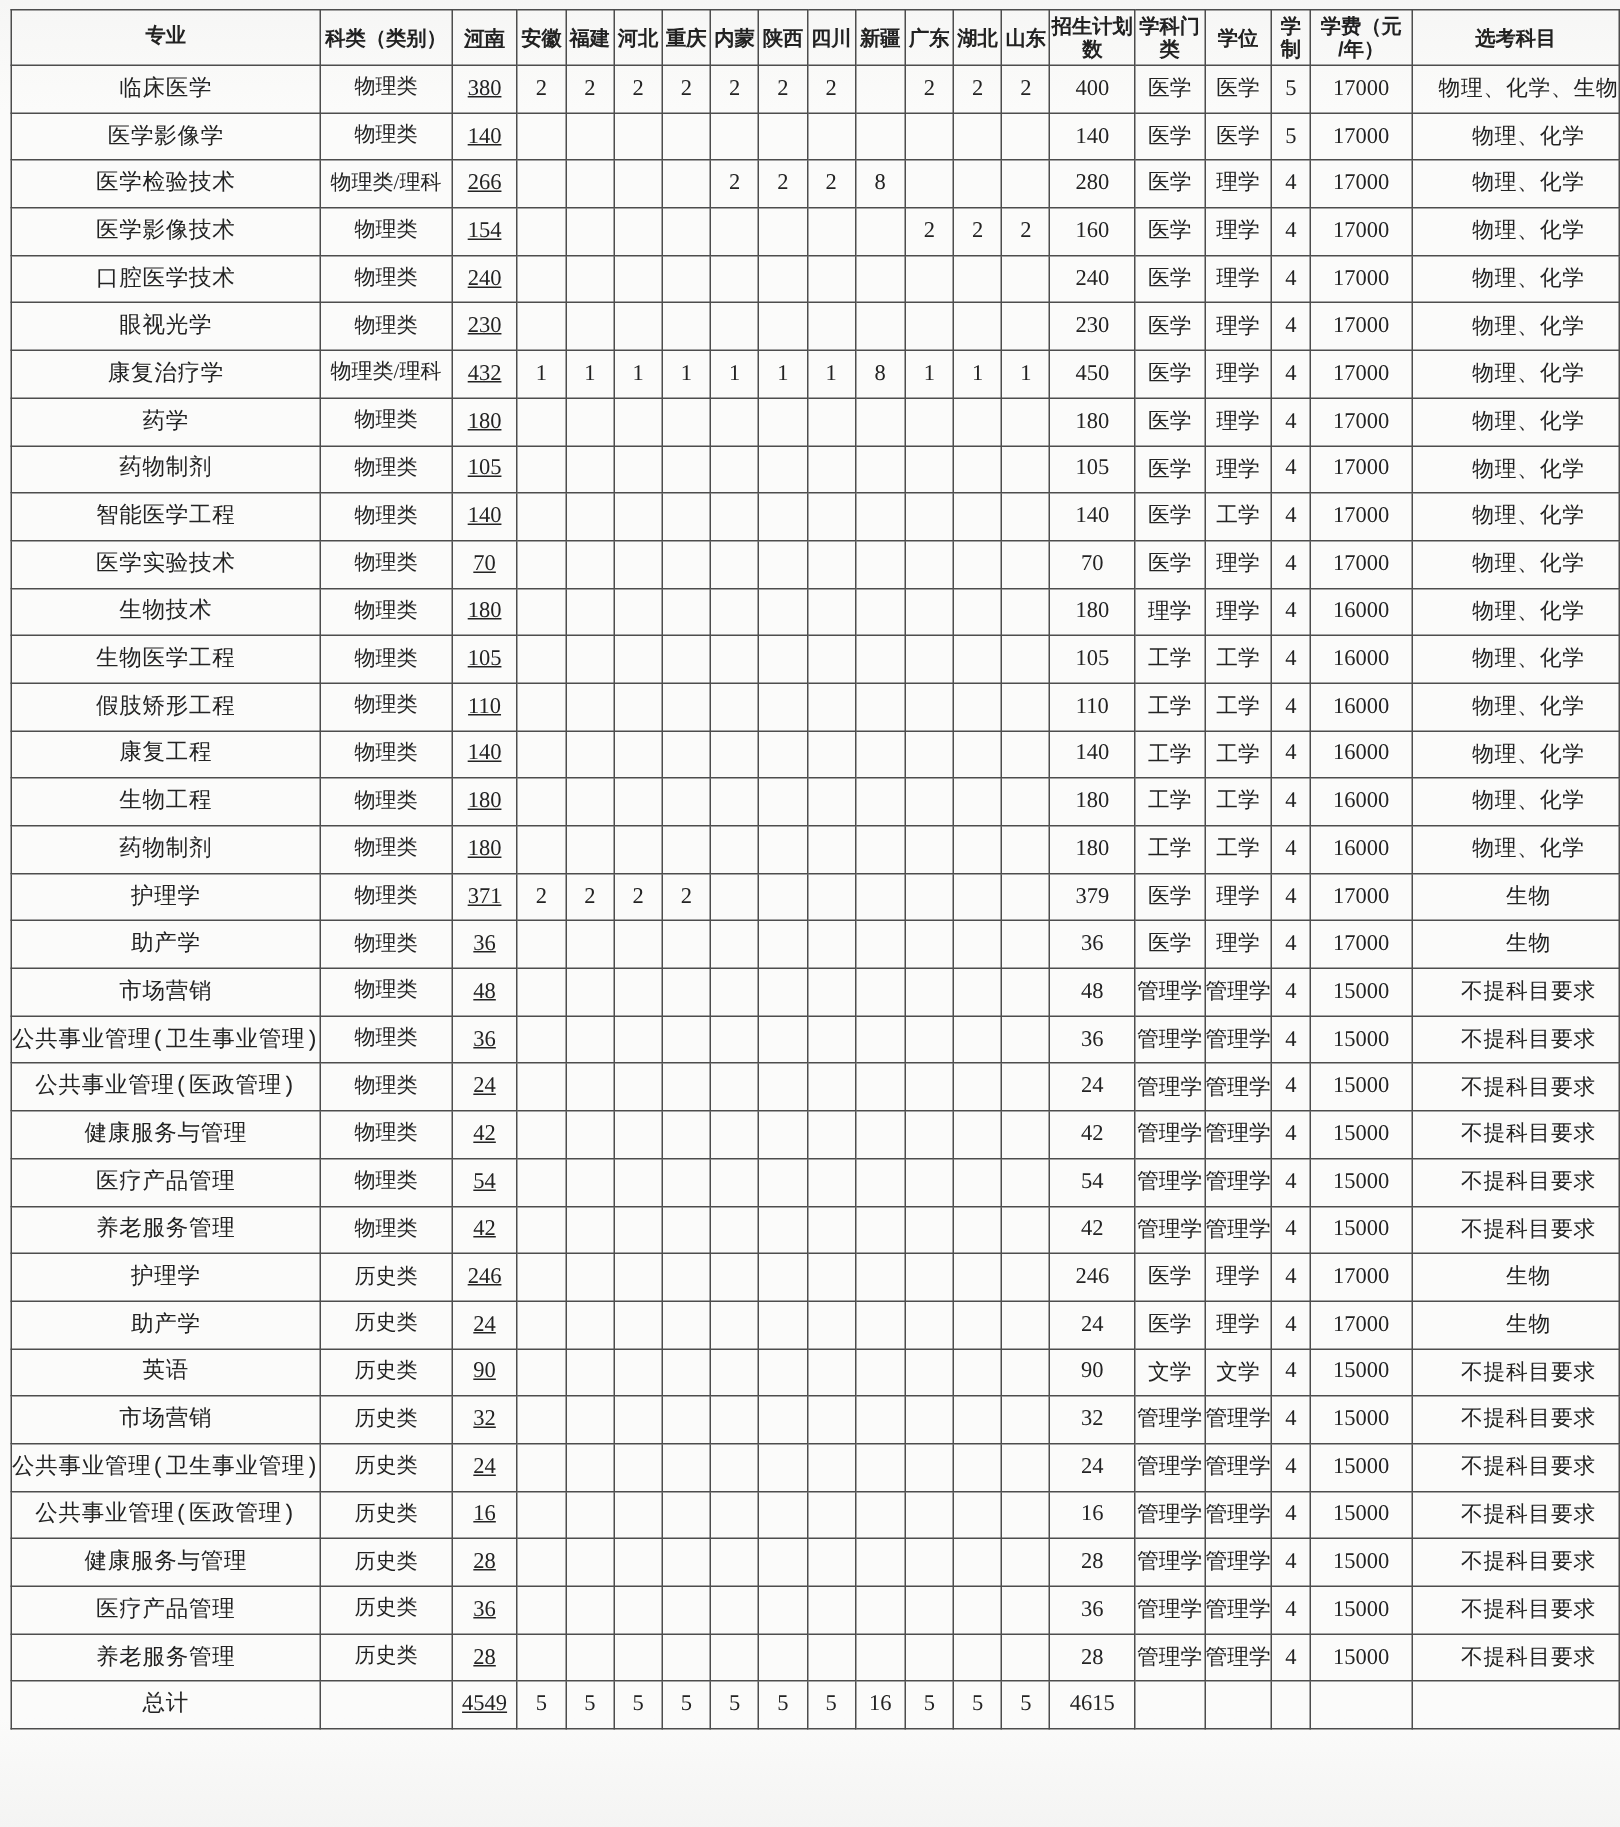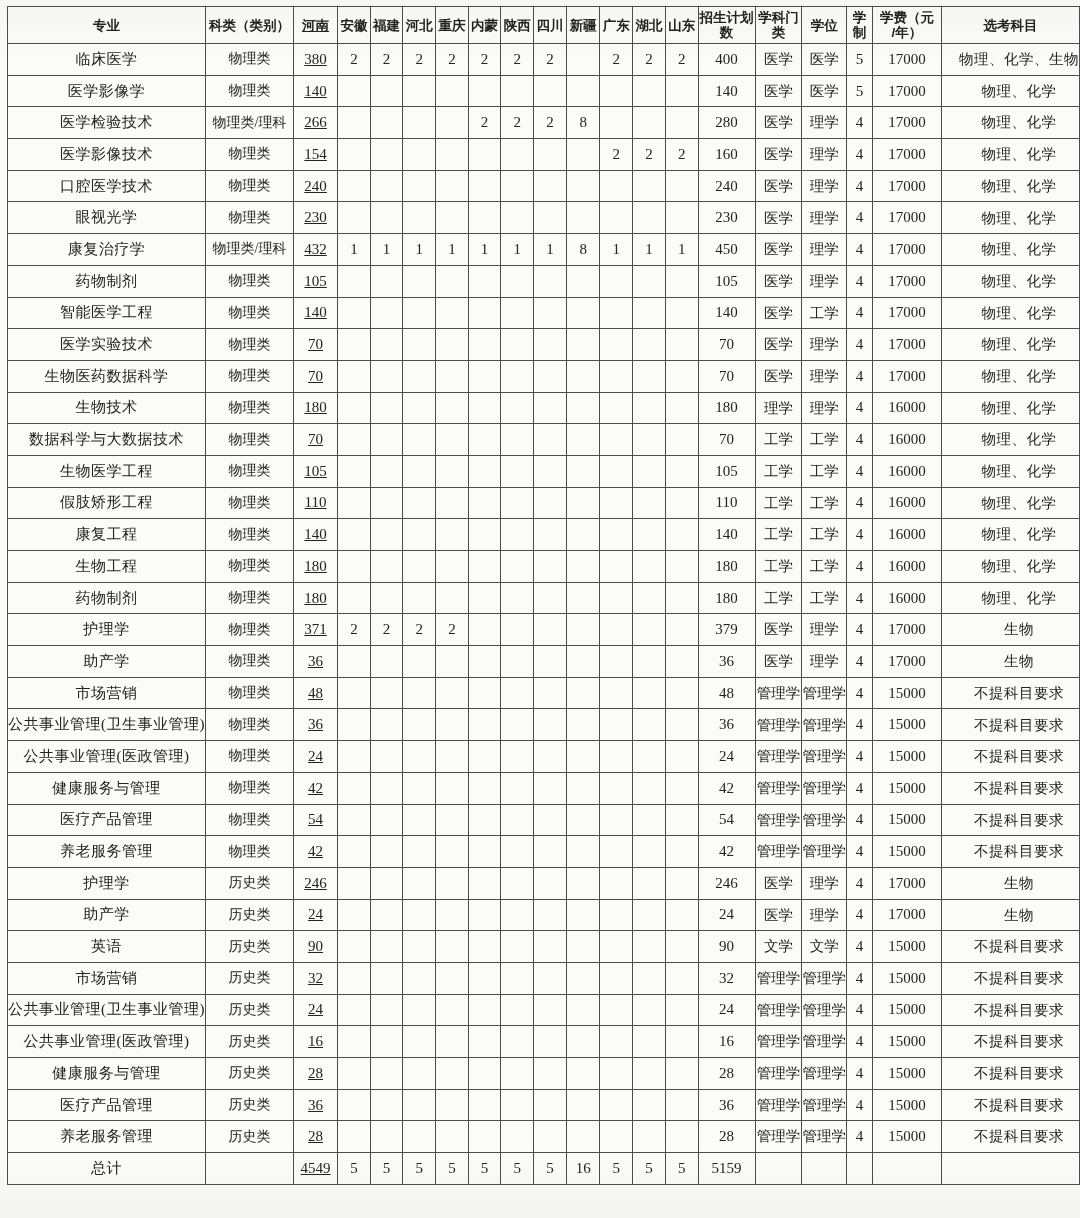--- a/index.html
+++ b/index.html
@@ -45,21 +45,21 @@
     height: 30.7px;
     line-height: 1;
     white-space: nowrap;
     color: #232323;
   }
   td.col-category { font-size: 14px; }
   td.col-major { font-size: 15px; letter-spacing: 0.5px; }
   td.col-discipline, td.col-degree { font-size: 14.5px; letter-spacing: 0; }
   td.col-subjects { font-size: 14.5px; letter-spacing: 0.5px; padding-left: 17px; }
   
-  .col-major     { width: 196px; }
+  .col-major     { width: 196px; font-family: Liberation Mono, monospace; }
   .col-category  { width: 88px;  }
   .col-henan     { width: 44px; text-decoration: underline;  }
   .col-anhui, .col-fujian, .col-hebei, .col-chongqing, .col-neimeng,
   .col-shanxi, .col-sichuan, .col-guangdong, .col-hubei, .col-shandong
                  { width: 33px;  }
   .col-xinjiang  { width: 34px;  }
   .col-plan      { width: 58px;  }
   .col-discipline{ width: 46px;  }
   .col-degree    { width: 40px;  }
   .col-years     { width: 26px;  }
@@ -248,20 +248,42 @@
           <td class="col-hubei">1</td>
           <td class="col-shandong">1</td>
           <td class="col-plan">450</td>
           <td class="col-discipline">医学</td>
           <td class="col-degree">理学</td>
           <td class="col-years">4</td>
           <td class="col-tuition">17000</td>
           <td class="col-subjects">物理、化学</td>
         </tr>
         <tr>
+          <td class="col-major">药学</td>
+          <td class="col-category">物理类</td>
+          <td class="col-henan">180</td>
+          <td class="col-anhui"></td>
+          <td class="col-fujian"></td>
+          <td class="col-hebei"></td>
+          <td class="col-chongqing"></td>
+          <td class="col-neimeng"></td>
+          <td class="col-shanxi"></td>
+          <td class="col-sichuan"></td>
+          <td class="col-xinjiang"></td>
+          <td class="col-guangdong"></td>
+          <td class="col-hubei"></td>
+          <td class="col-shandong"></td>
+          <td class="col-plan">180</td>
+          <td class="col-discipline">医学</td>
+          <td class="col-degree">理学</td>
+          <td class="col-years">4</td>
+          <td class="col-tuition">17000</td>
+          <td class="col-subjects">物理、化学</td>
+        </tr>
+        <tr>
           <td class="col-major">药物制剂</td>
           <td class="col-category">物理类</td>
           <td class="col-henan">105</td>
           <td class="col-anhui"></td>
           <td class="col-fujian"></td>
           <td class="col-hebei"></td>
           <td class="col-chongqing"></td>
           <td class="col-neimeng"></td>
           <td class="col-shanxi"></td>
           <td class="col-sichuan"></td>
@@ -293,42 +315,20 @@
           <td class="col-shandong"></td>
           <td class="col-plan">140</td>
           <td class="col-discipline">医学</td>
           <td class="col-degree">工学</td>
           <td class="col-years">4</td>
           <td class="col-tuition">17000</td>
           <td class="col-subjects">物理、化学</td>
         </tr>
         <tr>
           <td class="col-major">医学实验技术</td>
-          <td class="col-category">物理类</td>
-          <td class="col-henan">70</td>
-          <td class="col-anhui"></td>
-          <td class="col-fujian"></td>
-          <td class="col-hebei"></td>
-          <td class="col-chongqing"></td>
-          <td class="col-neimeng"></td>
-          <td class="col-shanxi"></td>
-          <td class="col-sichuan"></td>
-          <td class="col-xinjiang"></td>
-          <td class="col-guangdong"></td>
-          <td class="col-hubei"></td>
-          <td class="col-shandong"></td>
-          <td class="col-plan">70</td>
-          <td class="col-discipline">医学</td>
-          <td class="col-degree">理学</td>
-          <td class="col-years">4</td>
-          <td class="col-tuition">17000</td>
-          <td class="col-subjects">物理、化学</td>
-        </tr>
-        <tr>
-          <td class="col-major">生物医药数据科学</td>
           <td class="col-category">物理类</td>
           <td class="col-henan">70</td>
           <td class="col-anhui"></td>
           <td class="col-fujian"></td>
           <td class="col-hebei"></td>
           <td class="col-chongqing"></td>
           <td class="col-neimeng"></td>
           <td class="col-shanxi"></td>
           <td class="col-sichuan"></td>
           <td class="col-xinjiang"></td>
@@ -353,42 +353,20 @@
           <td class="col-neimeng"></td>
           <td class="col-shanxi"></td>
           <td class="col-sichuan"></td>
           <td class="col-xinjiang"></td>
           <td class="col-guangdong"></td>
           <td class="col-hubei"></td>
           <td class="col-shandong"></td>
           <td class="col-plan">180</td>
           <td class="col-discipline">理学</td>
           <td class="col-degree">理学</td>
-          <td class="col-years">4</td>
-          <td class="col-tuition">16000</td>
-          <td class="col-subjects">物理、化学</td>
-        </tr>
-        <tr>
-          <td class="col-major">数据科学与大数据技术</td>
-          <td class="col-category">物理类</td>
-          <td class="col-henan">70</td>
-          <td class="col-anhui"></td>
-          <td class="col-fujian"></td>
-          <td class="col-hebei"></td>
-          <td class="col-chongqing"></td>
-          <td class="col-neimeng"></td>
-          <td class="col-shanxi"></td>
-          <td class="col-sichuan"></td>
-          <td class="col-xinjiang"></td>
-          <td class="col-guangdong"></td>
-          <td class="col-hubei"></td>
-          <td class="col-shandong"></td>
-          <td class="col-plan">70</td>
-          <td class="col-discipline">工学</td>
-          <td class="col-degree">工学</td>
           <td class="col-years">4</td>
           <td class="col-tuition">16000</td>
           <td class="col-subjects">物理、化学</td>
         </tr>
         <tr>
           <td class="col-major">生物医学工程</td>
           <td class="col-category">物理类</td>
           <td class="col-henan">105</td>
           <td class="col-anhui"></td>
           <td class="col-fujian"></td>
@@ -878,21 +856,21 @@
           <td class="col-fujian">5</td>
           <td class="col-hebei">5</td>
           <td class="col-chongqing">5</td>
           <td class="col-neimeng">5</td>
           <td class="col-shanxi">5</td>
           <td class="col-sichuan">5</td>
           <td class="col-xinjiang">16</td>
           <td class="col-guangdong">5</td>
           <td class="col-hubei">5</td>
           <td class="col-shandong">5</td>
-          <td class="col-plan">5159</td>
+          <td class="col-plan">4615</td>
           <td class="col-discipline"></td>
           <td class="col-degree"></td>
           <td class="col-years"></td>
           <td class="col-tuition"></td>
           <td class="col-subjects"></td>
         </tr>
       </tbody>
   </table>
 </div>
 

